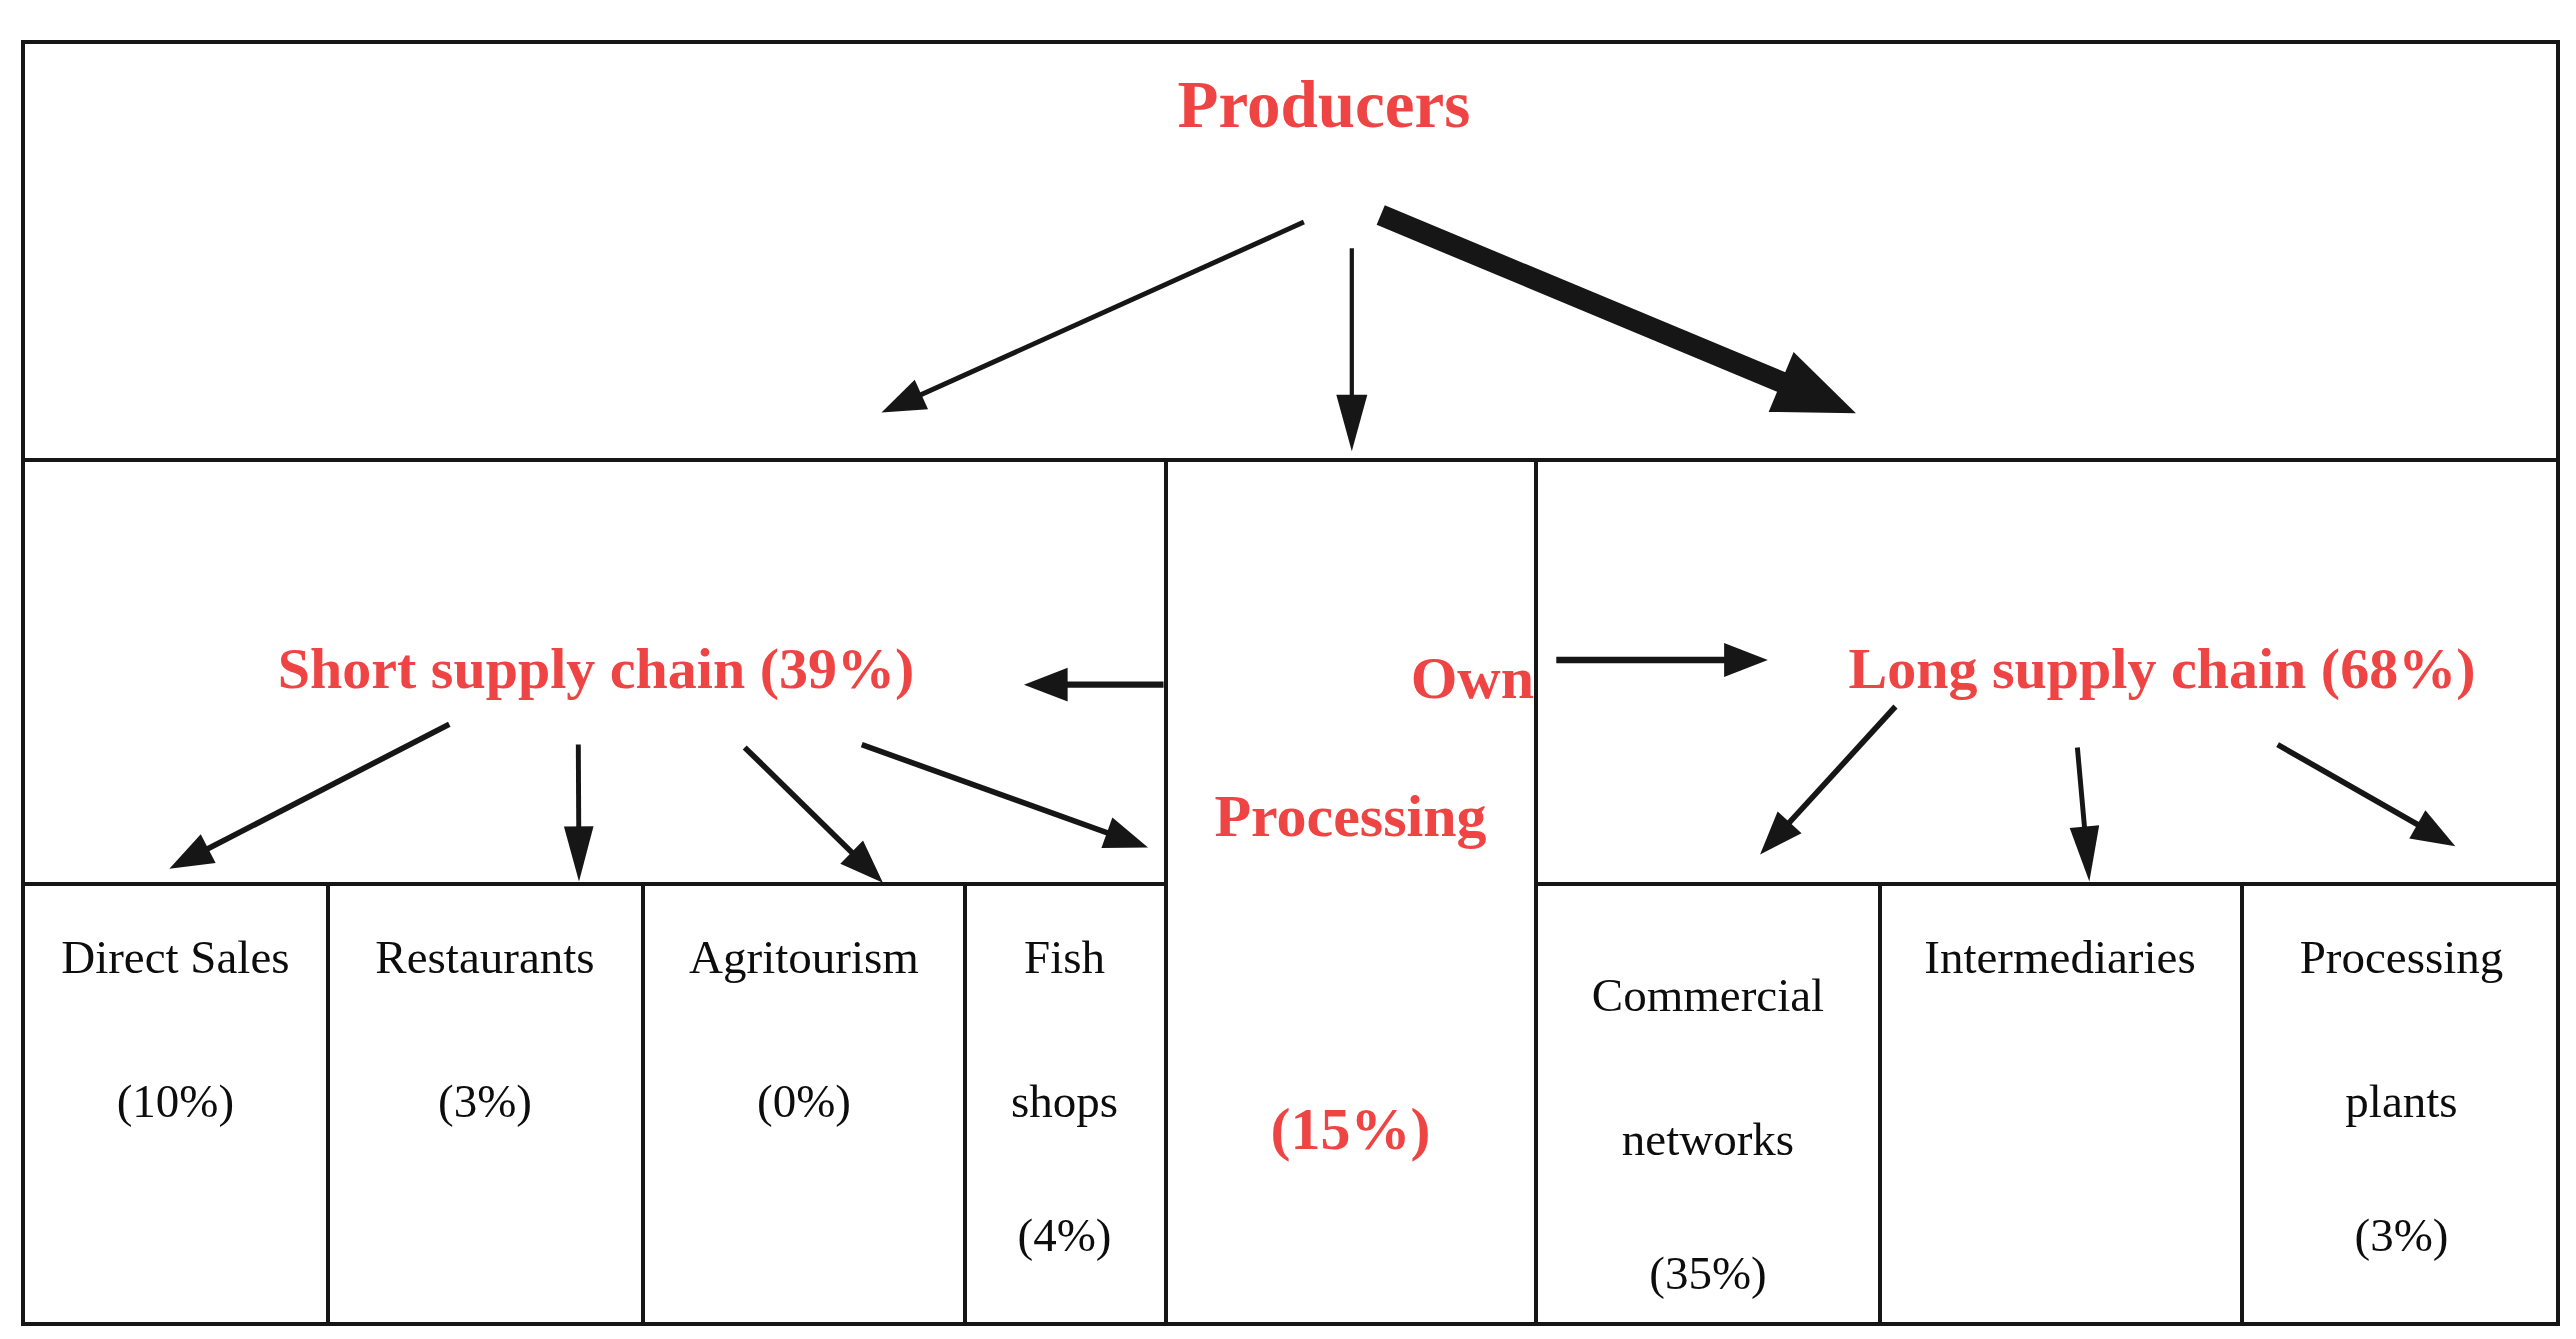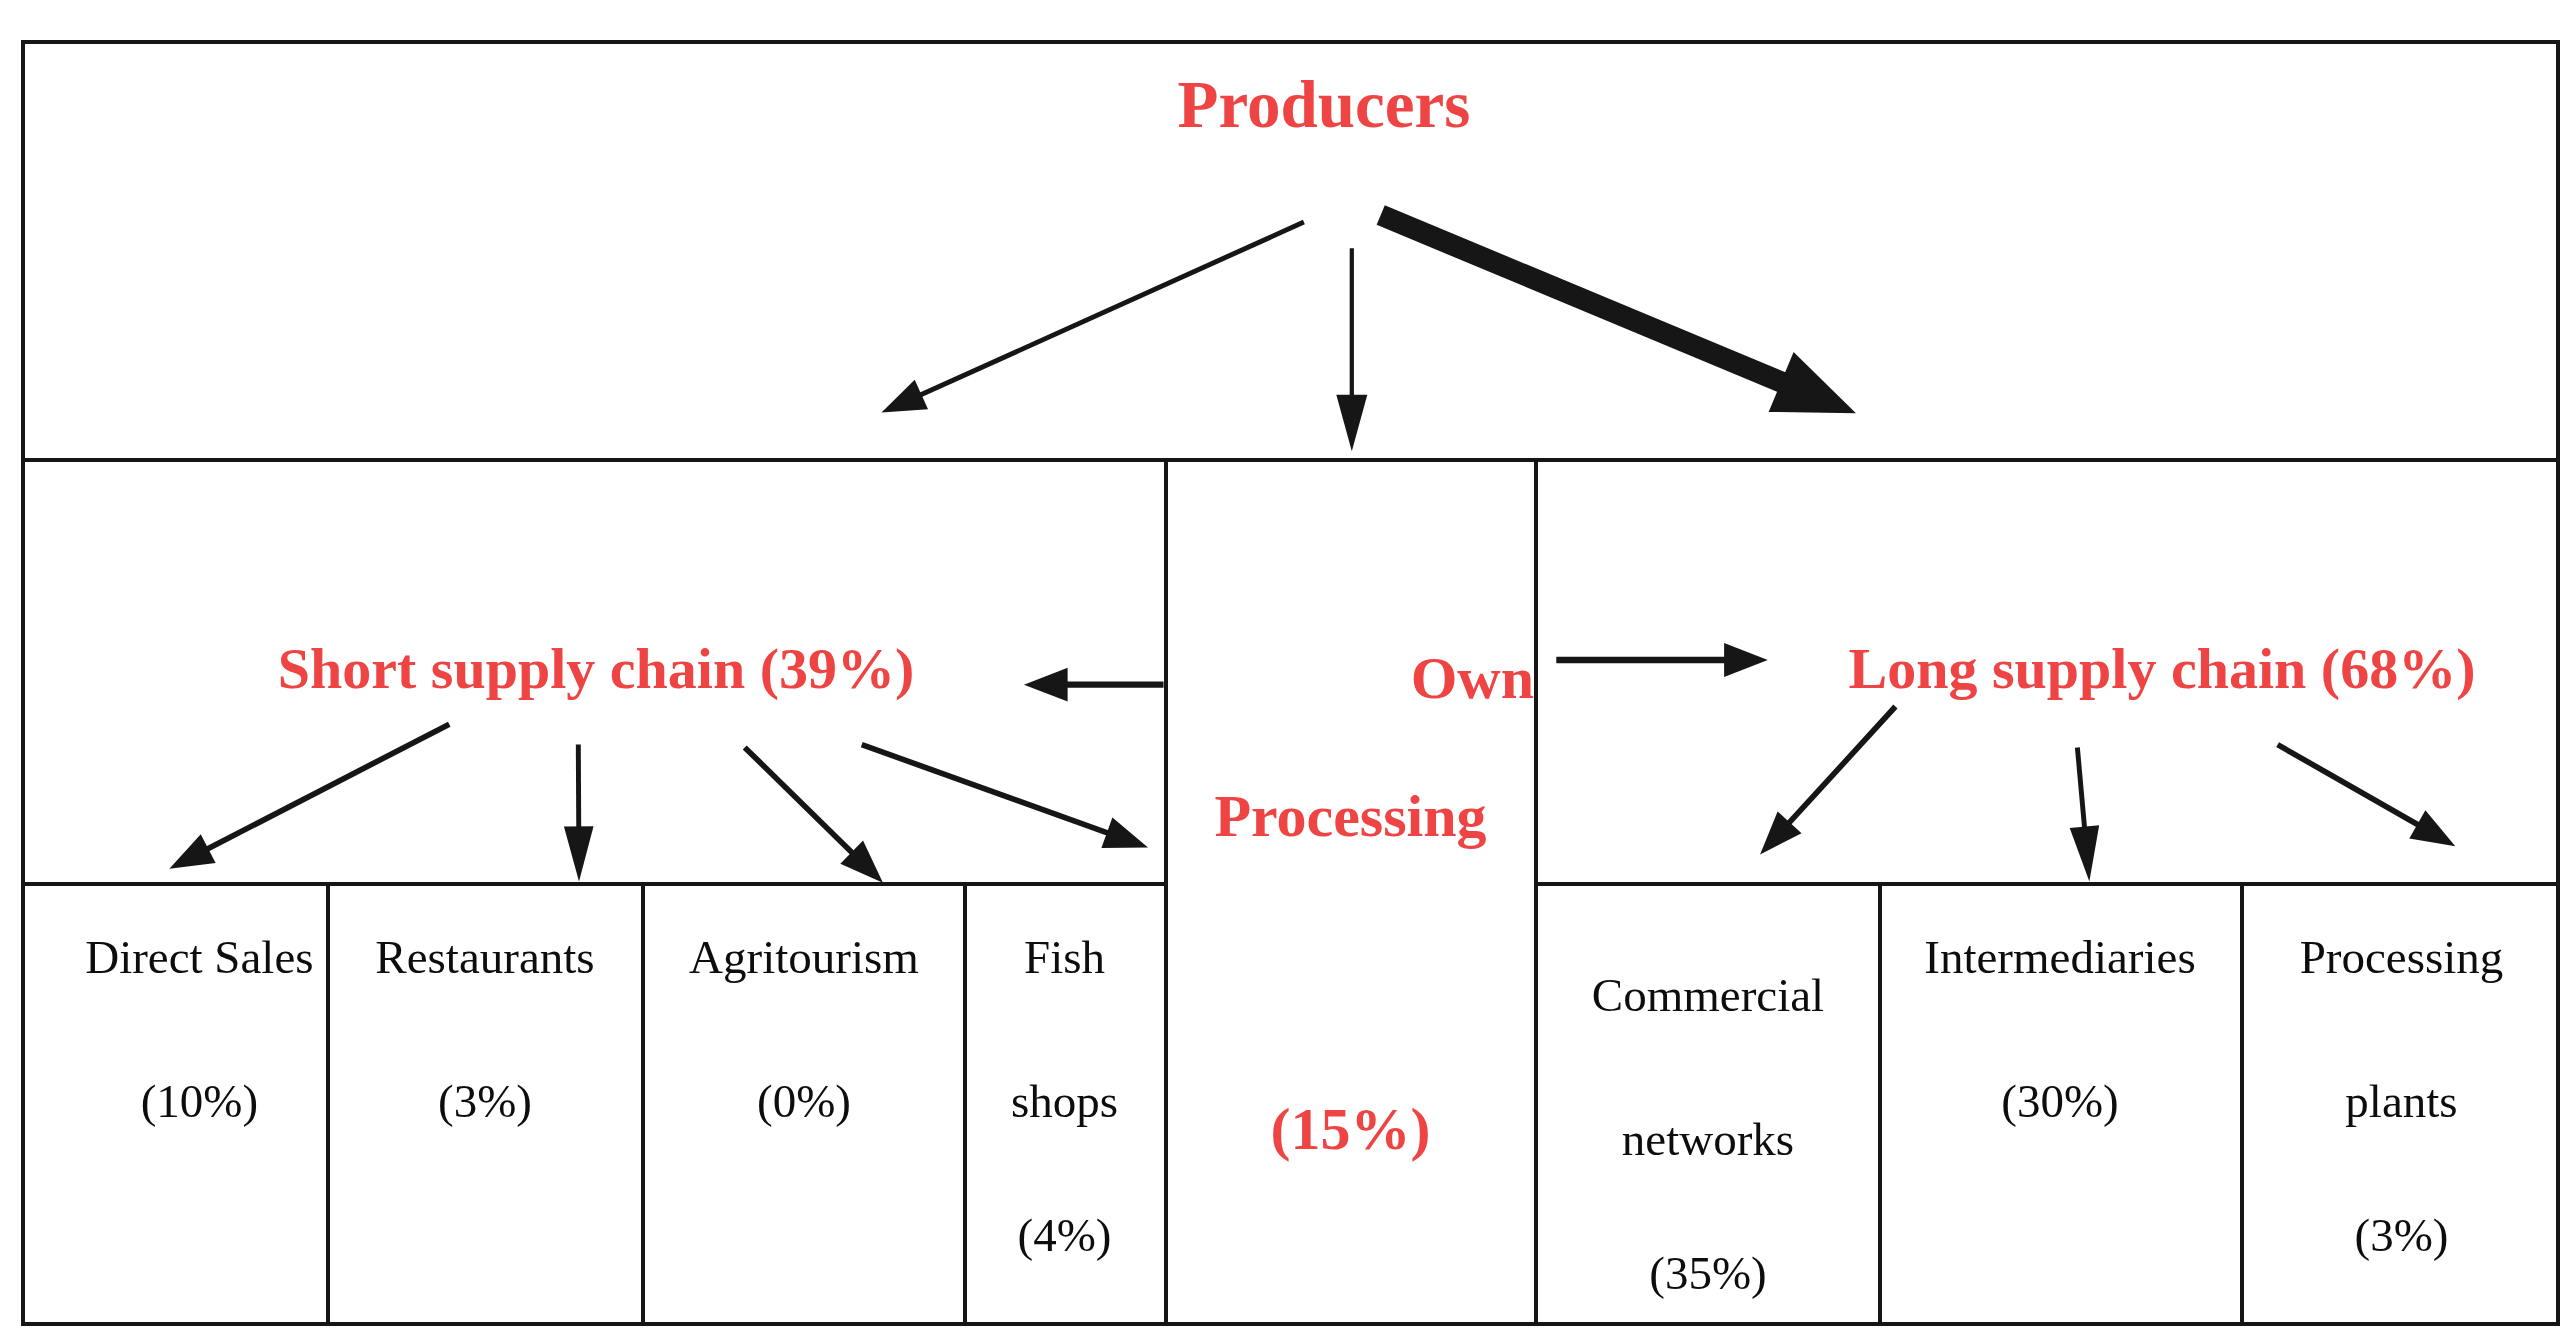--- a/index.html
+++ b/index.html
@@ -12,21 +12,21 @@
   .bold{font-weight:bold;}
   #producers{left:1077px;top:71px;width:494px;font-size:67px;}
   #short-heading{left:32px;top:640px;width:1128px;font-size:58px;}
   #long-heading{left:1792px;top:640px;width:740px;font-size:58px;}
   .own-line{left:1167px;width:367px;font-size:60px;}
   #own-l1{top:648px;text-align:right;} #own-l2{top:786px;} #own-l3{top:1063px;margin-top:36px;}
   .cell{position:absolute;top:886px;height:439px;}
   .cell .cl{position:absolute;left:0;width:100%;text-align:center;
             font-size:47px;line-height:1;white-space:nowrap;}
   .cl.r1{top:48px;} .cl.r2{top:192px;} .cl.r3{top:326px;}
-  #cell-direct{left:25.4px;width:300px;margin-left:24px;}
+  #cell-direct{left:25.4px;width:300px;}
   #cell-rest{left:329px;width:312px;}
   #cell-agri{left:645px;width:318px;}
   #cell-fish{left:966px;width:197px;}
   #cell-comm{left:1538px;width:340px;margin-top:38px;}
   #cell-inter{left:1881px;width:358px;}
   #cell-proc{left:2243px;width:317px;}
   #arrow-layer{position:absolute;left:0;top:0;width:2576px;height:1339px;}
 </style>
 </head>
 <body>
@@ -98,21 +98,20 @@
     <div class="cl r2">shops</div>
     <div class="cl r3">(4%)</div>
   </div>
   <div class="cell" id="cell-comm">
     <div class="cl r1">Commercial</div>
     <div class="cl r2">networks</div>
     <div class="cl r3">(35%)</div>
   </div>
   <div class="cell" id="cell-inter">
     <div class="cl r1">Intermediaries</div>
-    <div class="cl r2">(30%)</div>
   </div>
   <div class="cell" id="cell-proc">
     <div class="cl r1">Processing</div>
     <div class="cl r2">plants</div>
     <div class="cl r3">(3%)</div>
   </div>
 
 </div>
 
 

